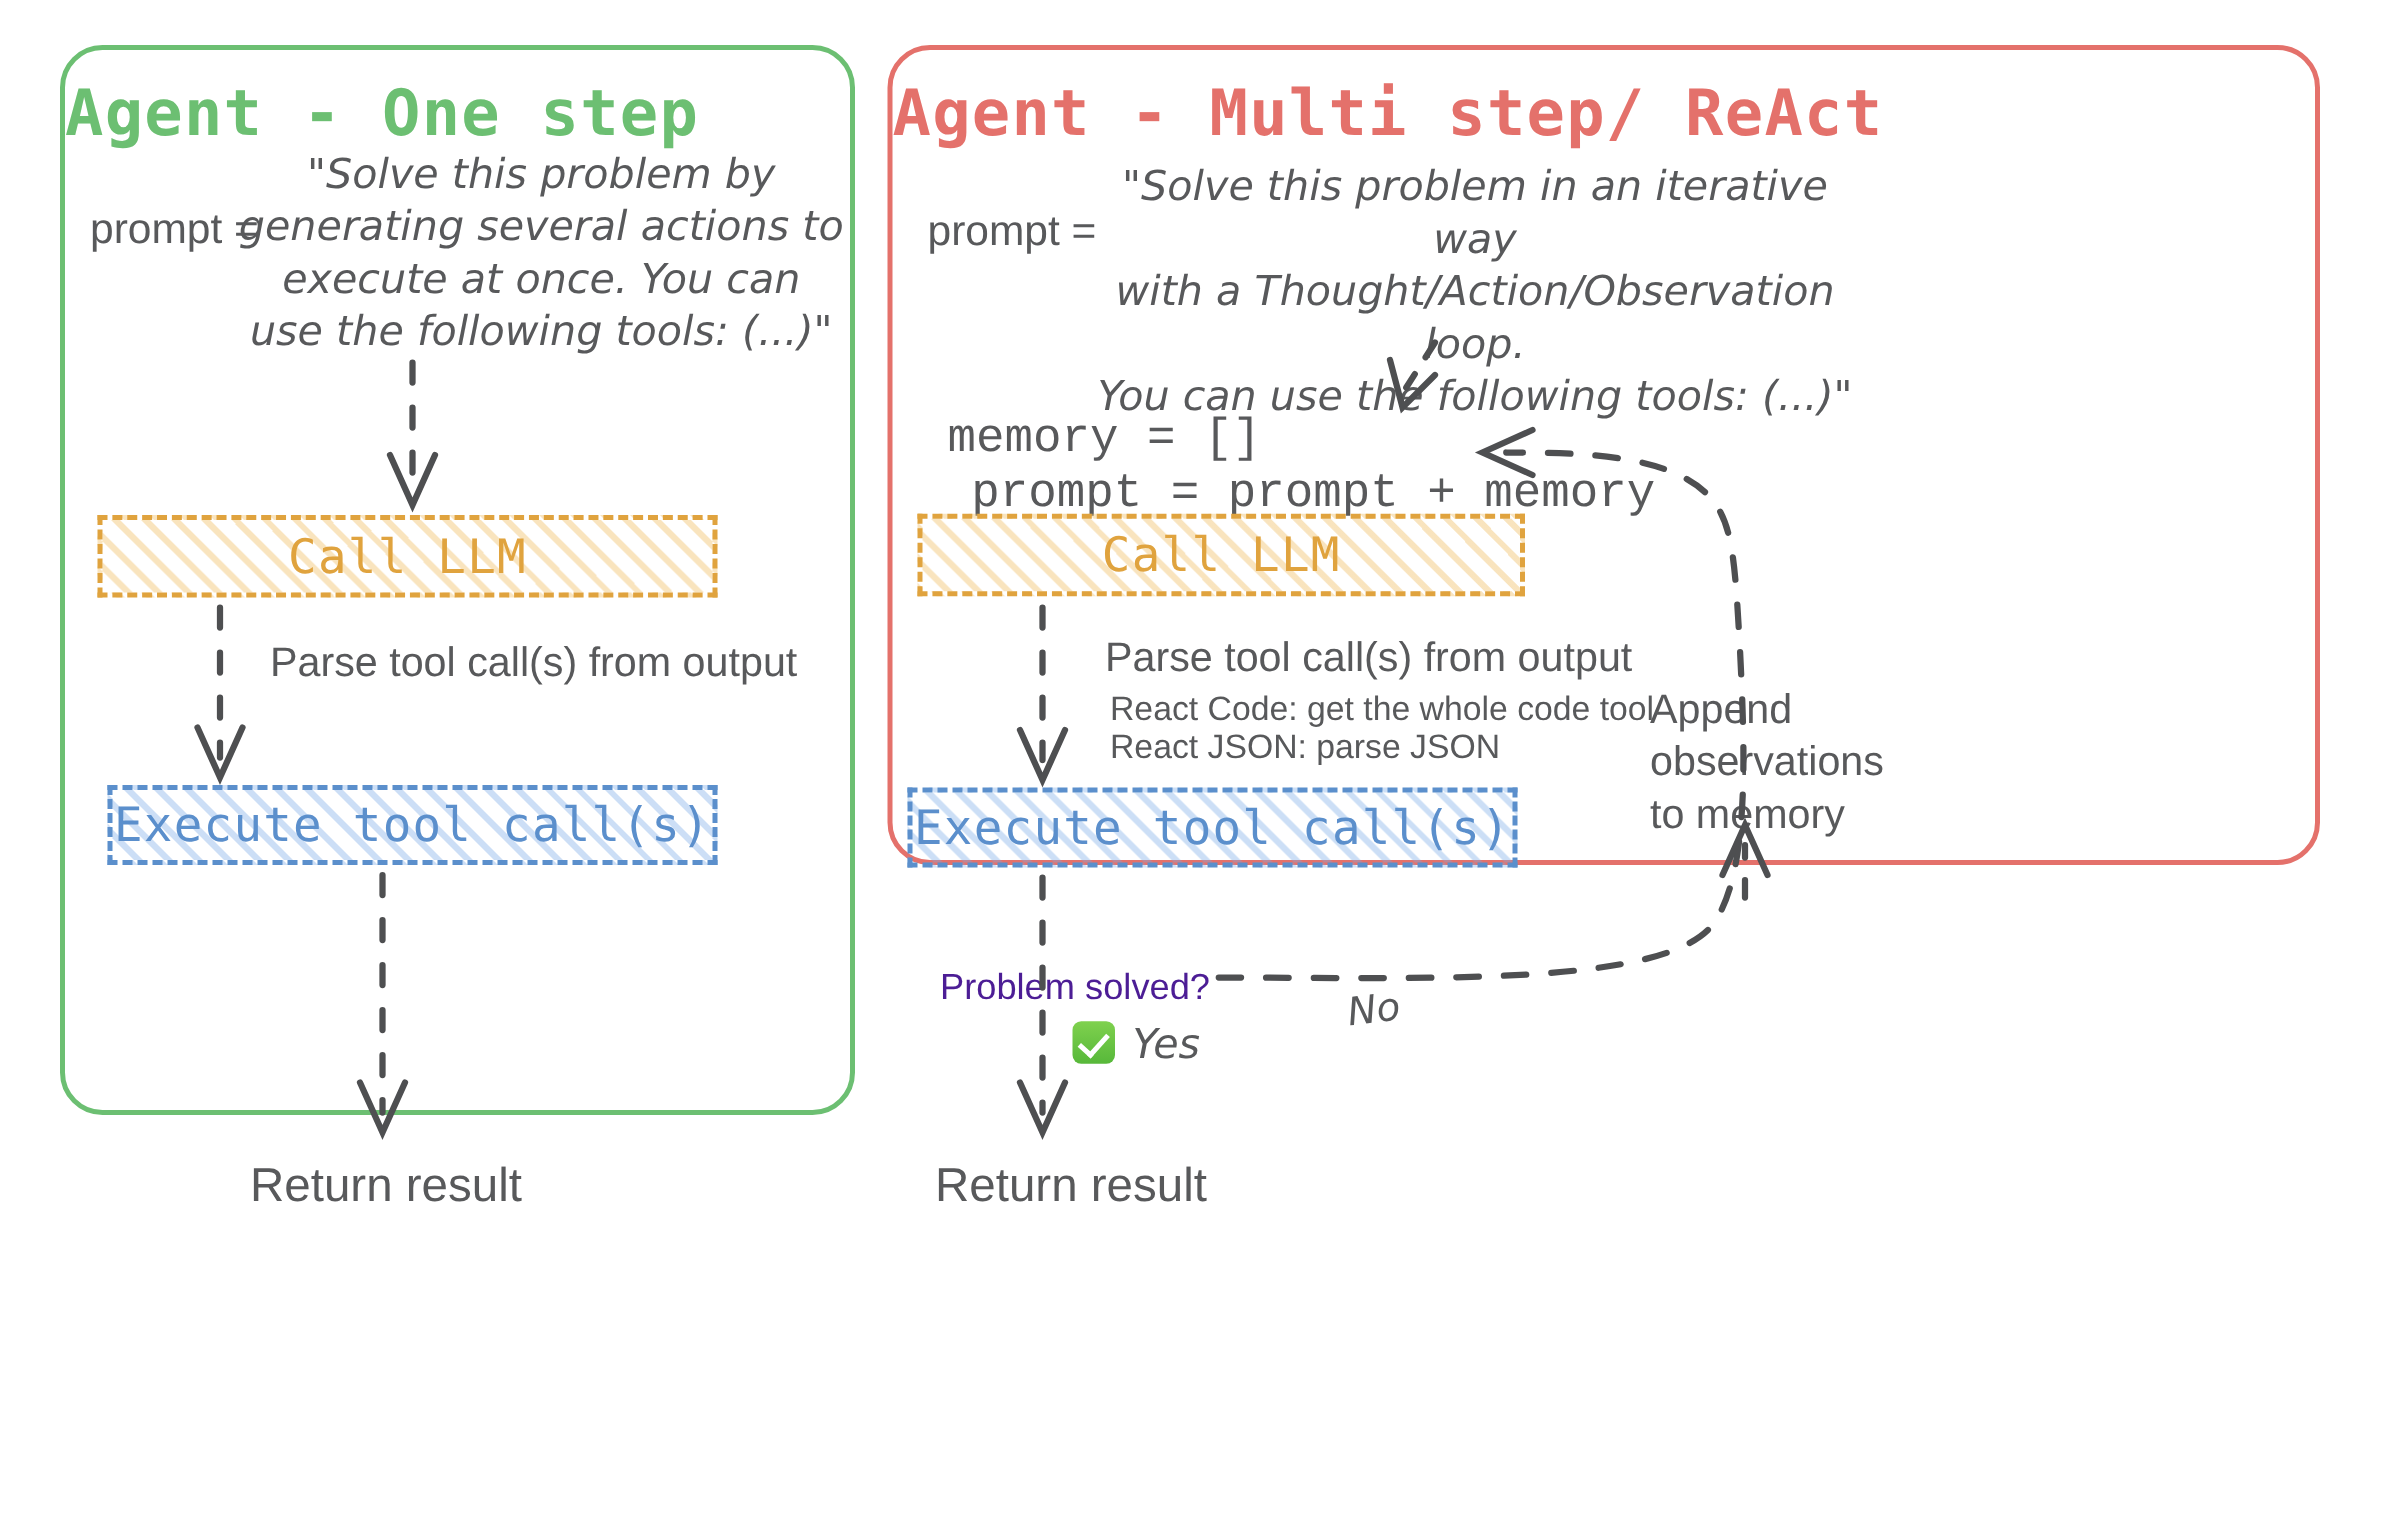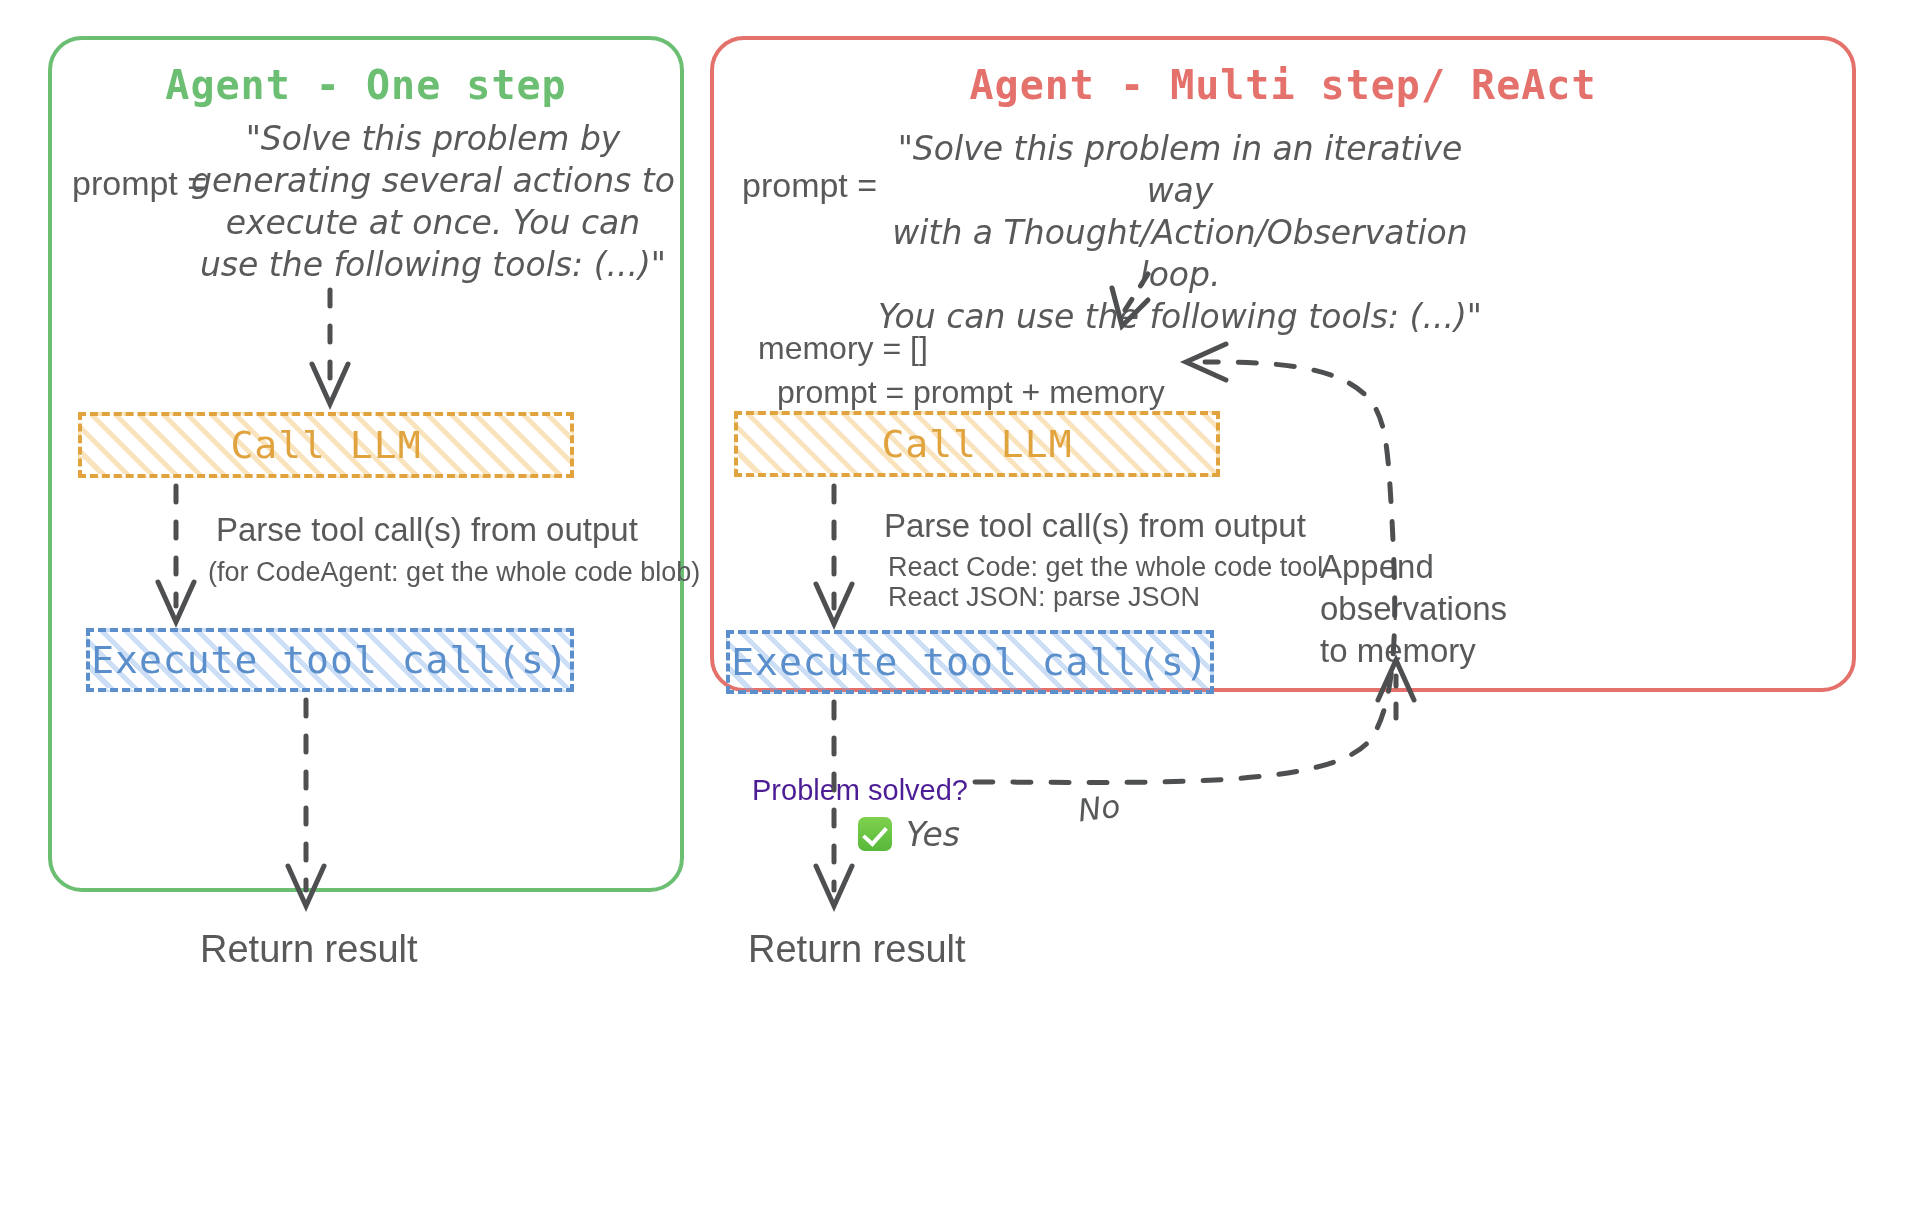--- a/index.html
+++ b/index.html
@@ -40,24 +40,23 @@
     left: 710px;
     top: 36px;
     width: 1146px;
     height: 656px;
     border-color: #e4716b;
   }
 
   .panel-title {
     position: absolute;
     width: 100%;
-    text-align: center;
     top: 22px;
     font-family: "DejaVu Sans Mono", "Liberation Mono", monospace;
-    font-size: 40px;
+    font-size: 51px;
     font-weight: 700;
     letter-spacing: 1px;
     white-space: nowrap;
   }
   #panel-one-step .panel-title { color: #6cbf72; }
   #panel-multi-step .panel-title { color: #e4716b; }
 
   
   .txt {
     position: absolute;
@@ -130,21 +129,21 @@
   }
 
   
   .parse-main { font-size: 33px; white-space: nowrap; }
   .parse-sub  { font-size: 27px; white-space: nowrap; line-height: 1.22; }
   .problem-solved { font-size: 29px; color: #4c1d95; white-space: nowrap; }
   .yes-label { font-size: 33px; white-space: nowrap; }
   .no-label  { font-size: 31px; white-space: nowrap; }
   .append-label { font-size: 33px; line-height: 1.28; white-space: pre-line; }
   .return-label { font-size: 38px; white-space: nowrap; }
-  .memory-line { font-size: 32px; white-space: nowrap; }
+  .memory-line { font-size: 38px; white-space: nowrap; font-family: Liberation Mono, monospace; }
 
   .check-emoji {
     position: absolute;
     width: 34px;
     height: 34px;
     border-radius: 7px;
     background: linear-gradient(#7fd14e, #57b83a);
     box-sizing: border-box;
   }
   .check-emoji::after {
@@ -173,21 +172,20 @@
   <div class="txt hand prompt-body" style="left:188px; top:118px; width:490px;">"Solve this problem by
 generating several actions to
 execute at once. You can
 use the following tools: (...)"</div>
 
   <div class="procbox llm" id="llm-left" style="left:78px; top:412px; width:496px; height:66px;">
     <span class="boxlabel">Call LLM</span>
   </div>
 
   <div class="txt sans parse-main" style="left:216px; top:511px;">Parse tool call(s) from output</div>
-  <div class="txt sans parse-sub" style="left:208px; top:556px;">(for CodeAgent: get the whole code blob)</div>
 
   <div class="procbox exec" id="exec-left" style="left:86px; top:628px; width:488px; height:64px;">
     <span class="boxlabel">Execute tool call(s)</span>
   </div>
 
   <div class="txt sans return-label" style="left:200px; top:928px;">Return result</div>
 
   <div class="panel" id="panel-multi-step">
     <div class="panel-title">Agent - Multi step/ ReAct</div>
   </div>

